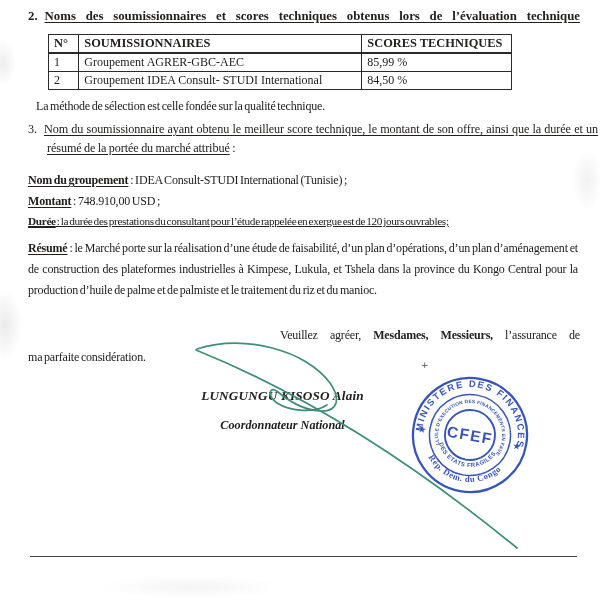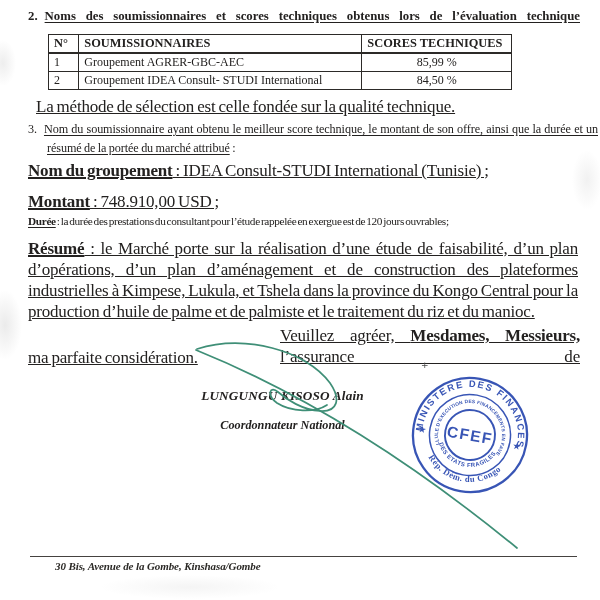--- a/index.html
+++ b/index.html
@@ -40,28 +40,28 @@
     font-size:12px;
   }
   table.bid th, table.bid td{
     border:1.2px solid #2c2a28; padding:0 5px; height:17px;
     overflow:hidden; white-space:nowrap;
   }
   table.bid thead th{
     font-weight:bold; text-align:left; border-bottom-width:2.4px; font-size:12.4px;
   }
   .col-n{width:30px;} .col-s{width:280px;} .col-t{width:148px;}
-  th.center, td.center{text-align:center;}
+  th.center, td.center{}
 
-  .bodytxt{font-size:17px; letter-spacing:-0.2px; word-spacing:-1px; line-height:21px;text-decoration:underline;}
-  .tight{font-size:11.3px; letter-spacing:-0.35px; word-spacing:-1.4px; white-space:nowrap;}
+  .bodytxt{font-size:12px; letter-spacing:-0.2px; word-spacing:-1px; line-height:21px;}
+  .tight{font-size:11.3px; letter-spacing:-0.35px; word-spacing:-1.4px; white-space:nowrap;text-decoration:underline;}
   .note{left:36px; top:96px; width:540px;}
   .fld{margin:0; left:28px; width:550px;}
   .fld .lbl{font-weight:bold; text-decoration:underline; text-underline-offset:2px;}
-  .f-nom{top:160px;} .f-montant{top:191px;} .f-duree{top:215px;}
+  .f-nom{top:170px;} .f-montant{top:191px;} .f-duree{top:215px;}
   .f-resume{top:238px; text-align:justify;}
 
   .closing1{left:280px; top:325px; width:300px; text-align:justify; text-align-last:justify;}
   .closing2{left:28px; top:347px;}
   .b{font-weight:bold;}
 
   .sig-name{left:170px; top:388px; width:225px; text-align:center;
     font-weight:bold; font-style:italic; font-size:13.2px; letter-spacing:.2px;}
   .sig-role{left:170px; top:418px; width:225px; text-align:center;
     font-weight:bold; font-style:italic; font-size:12.2px;}
@@ -179,15 +179,14 @@
   </svg>
 
   <svg class="abs sigsvg" viewBox="0 0 600 600">
     <g fill="none" stroke="#3f8f77" stroke-width="1.7" stroke-linecap="round">
       <path d="M 197 349 C 244 334, 306 350, 330 383 C 341 399, 338 412, 320 411 C 303 410, 287 400, 278 392 C 270 385, 266 395, 277 403 C 291 412, 315 413, 327 405"></path>
       <path d="M 196 350 C 275 382, 385 440, 517 548"></path>
     </g>
   </svg>
 
   <div class="abs rule"></div>
-  <div class="abs footer f-addr">30 Bis, Avenue de la Gombe, Kinshasa/Gombe</div>
 
 </div>
 
 </body></html>

